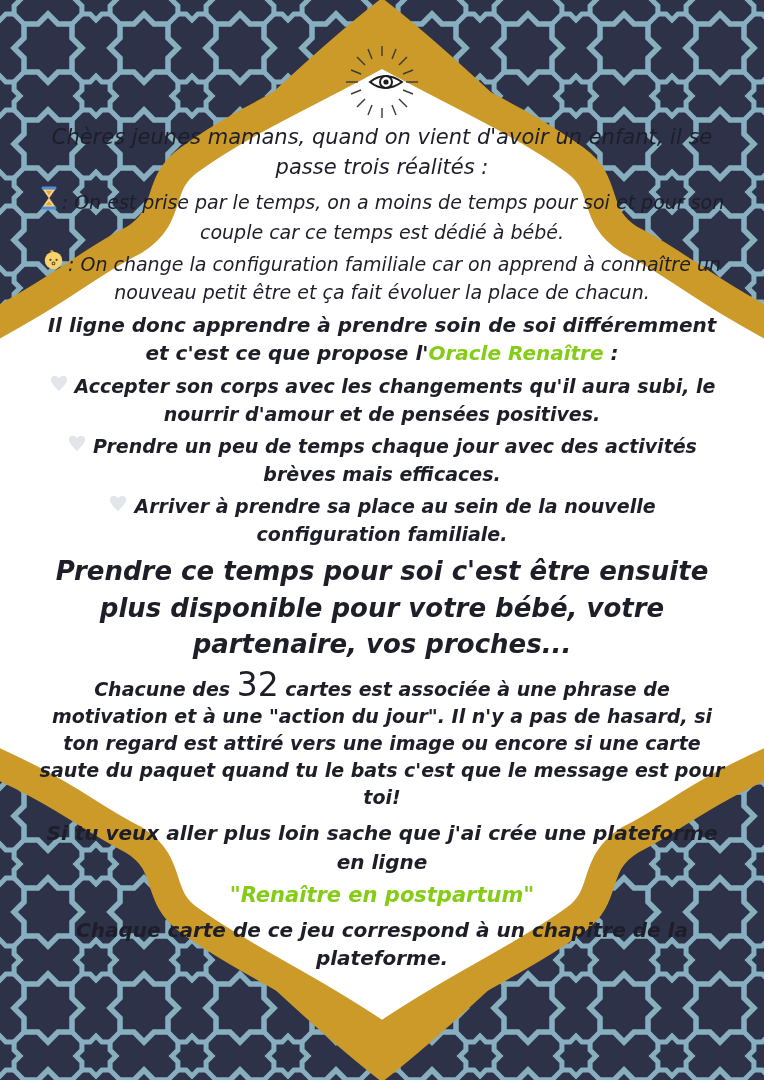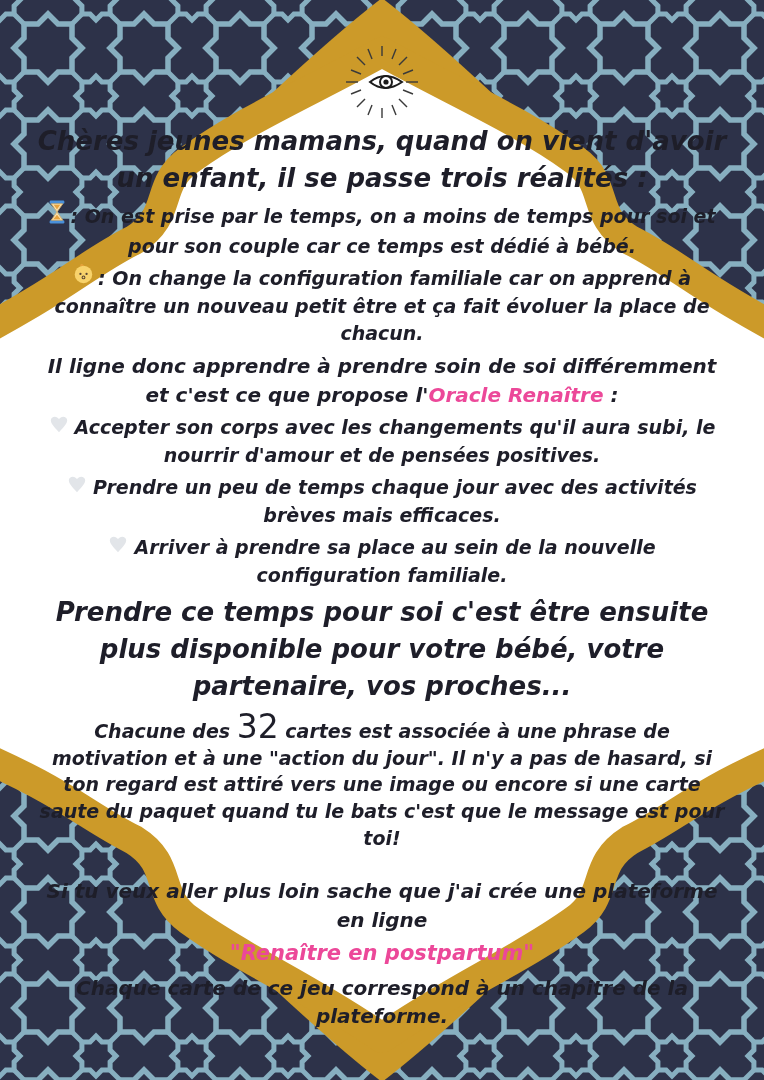--- a/index.html
+++ b/index.html
@@ -8,27 +8,27 @@
     font-family:"DejaVu Sans", sans-serif;
     background:#2d3249;
   }
   .layer{position:absolute;left:0;top:0;width:764px;height:1080px;}
   .content{
     position:absolute;left:34px;right:34px;top:46px;z-index:5;
     text-align:center;color:#1e1e29;font-style:italic;
   }
   .content p{margin:5px 0;line-height:1.42;}
   .header-icon{display:block;margin:0 auto 2px auto;}
-  .intro{font-size:26px;font-weight:bold;}
-  .reality{font-size:19px;font-weight:bold;}
+  .intro{font-size:21px;font-weight:normal;}
+  .reality{font-size:19px;font-weight:normal;}
   .benefit{font-size:19px;font-weight:bold;margin:2px 0;}
   .closing{font-size:26px;font-weight:bold;}
   .transition{font-size:20px;font-weight:bold;margin-top:24px;}
   .cards-par{font-size:19px;font-weight:bold;margin-top:22px;}
-  .gold-text{color:#ec4899;font-style:italic;}
+  .gold-text{color:#84cc16;font-style:italic;}
   .platform-name{font-size:21px;font-weight:bold;}
   .big-number{font-size:33px;font-style:normal;font-weight:normal;line-height:1;}
   .footer-line{font-size:20px;font-weight:bold;}
   .emoji{display:inline-block;vertical-align:middle;margin-right:4px;position:relative;top:-2px;}
   .heart{display:inline-block;vertical-align:middle;margin-right:6px;position:relative;top:-2px;}
 </style>
 </head>
 <body>
 
 <svg class="layer" width="764" height="1080" viewBox="0 0 764 1080" xmlns="http://www.w3.org/2000/svg">
@@ -145,17 +145,17 @@
   <p class="benefit">
     <span class="heart"><svg width="20" height="18" viewBox="0 0 24 22">
           <path d="M12 21 C5 14 2 10 2 6.5 C2 3.5 4.5 2 6.8 2 C9 2 10.8 3.2 12 5 C13.2 3.2 15 2 17.2 2 C19.5 2 22 3.5 22 6.5 C22 10 19 14 12 21 Z" fill="#e2e5e9"></path>
         </svg></span><span>Arriver à prendre sa place au sein de la nouvelle configuration familiale.</span>
   </p>
 
   <p class="closing">Prendre ce temps pour soi c'est être ensuite plus disponible pour votre bébé, votre partenaire, vos proches...</p>
 
   <p class="cards-par"><span>Chacune des </span><span class="big-number">32</span><span> cartes est associée à une phrase de motivation et à une "action du jour". Il n'y a pas de hasard, si ton regard est attiré vers une image ou encore si une carte saute du paquet quand tu le bats c'est que le message est pour toi!</span></p>
 
-  <p class="footer-line" style="margin-top:25px;">Si tu veux aller plus loin sache que j'ai crée une plateforme en ligne</p>
+  <p class="footer-line" style="margin-top:8px;">Si tu veux aller plus loin sache que j'ai crée une plateforme en ligne</p>
   <p class="platform-name gold-text">"Renaître en postpartum"</p>
   <p class="footer-line">Chaque carte de ce jeu correspond à un chapitre de la plateforme.</p>
 
 </div>
 
 </body></html>

